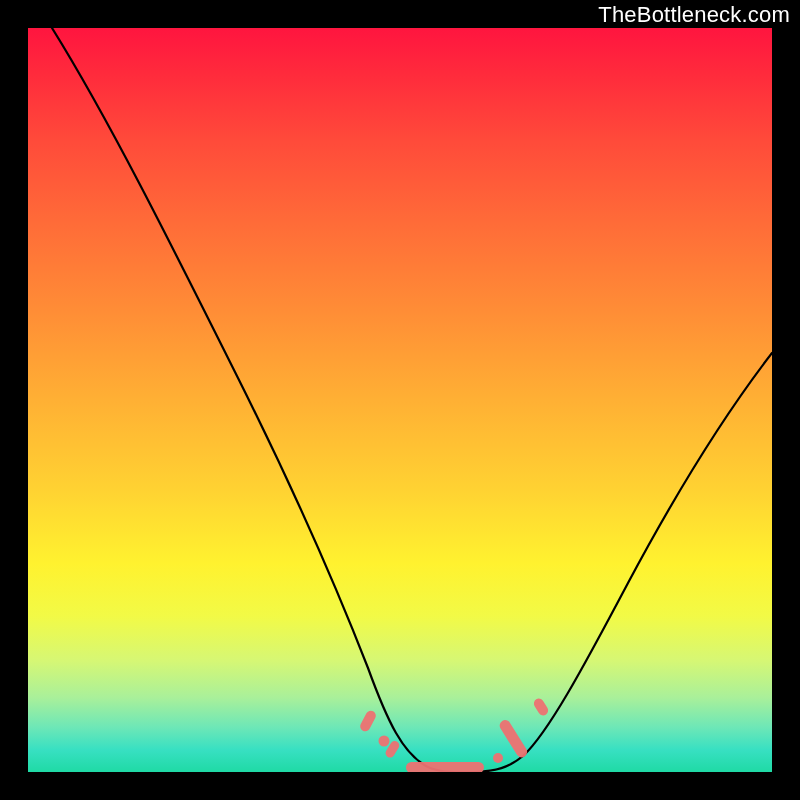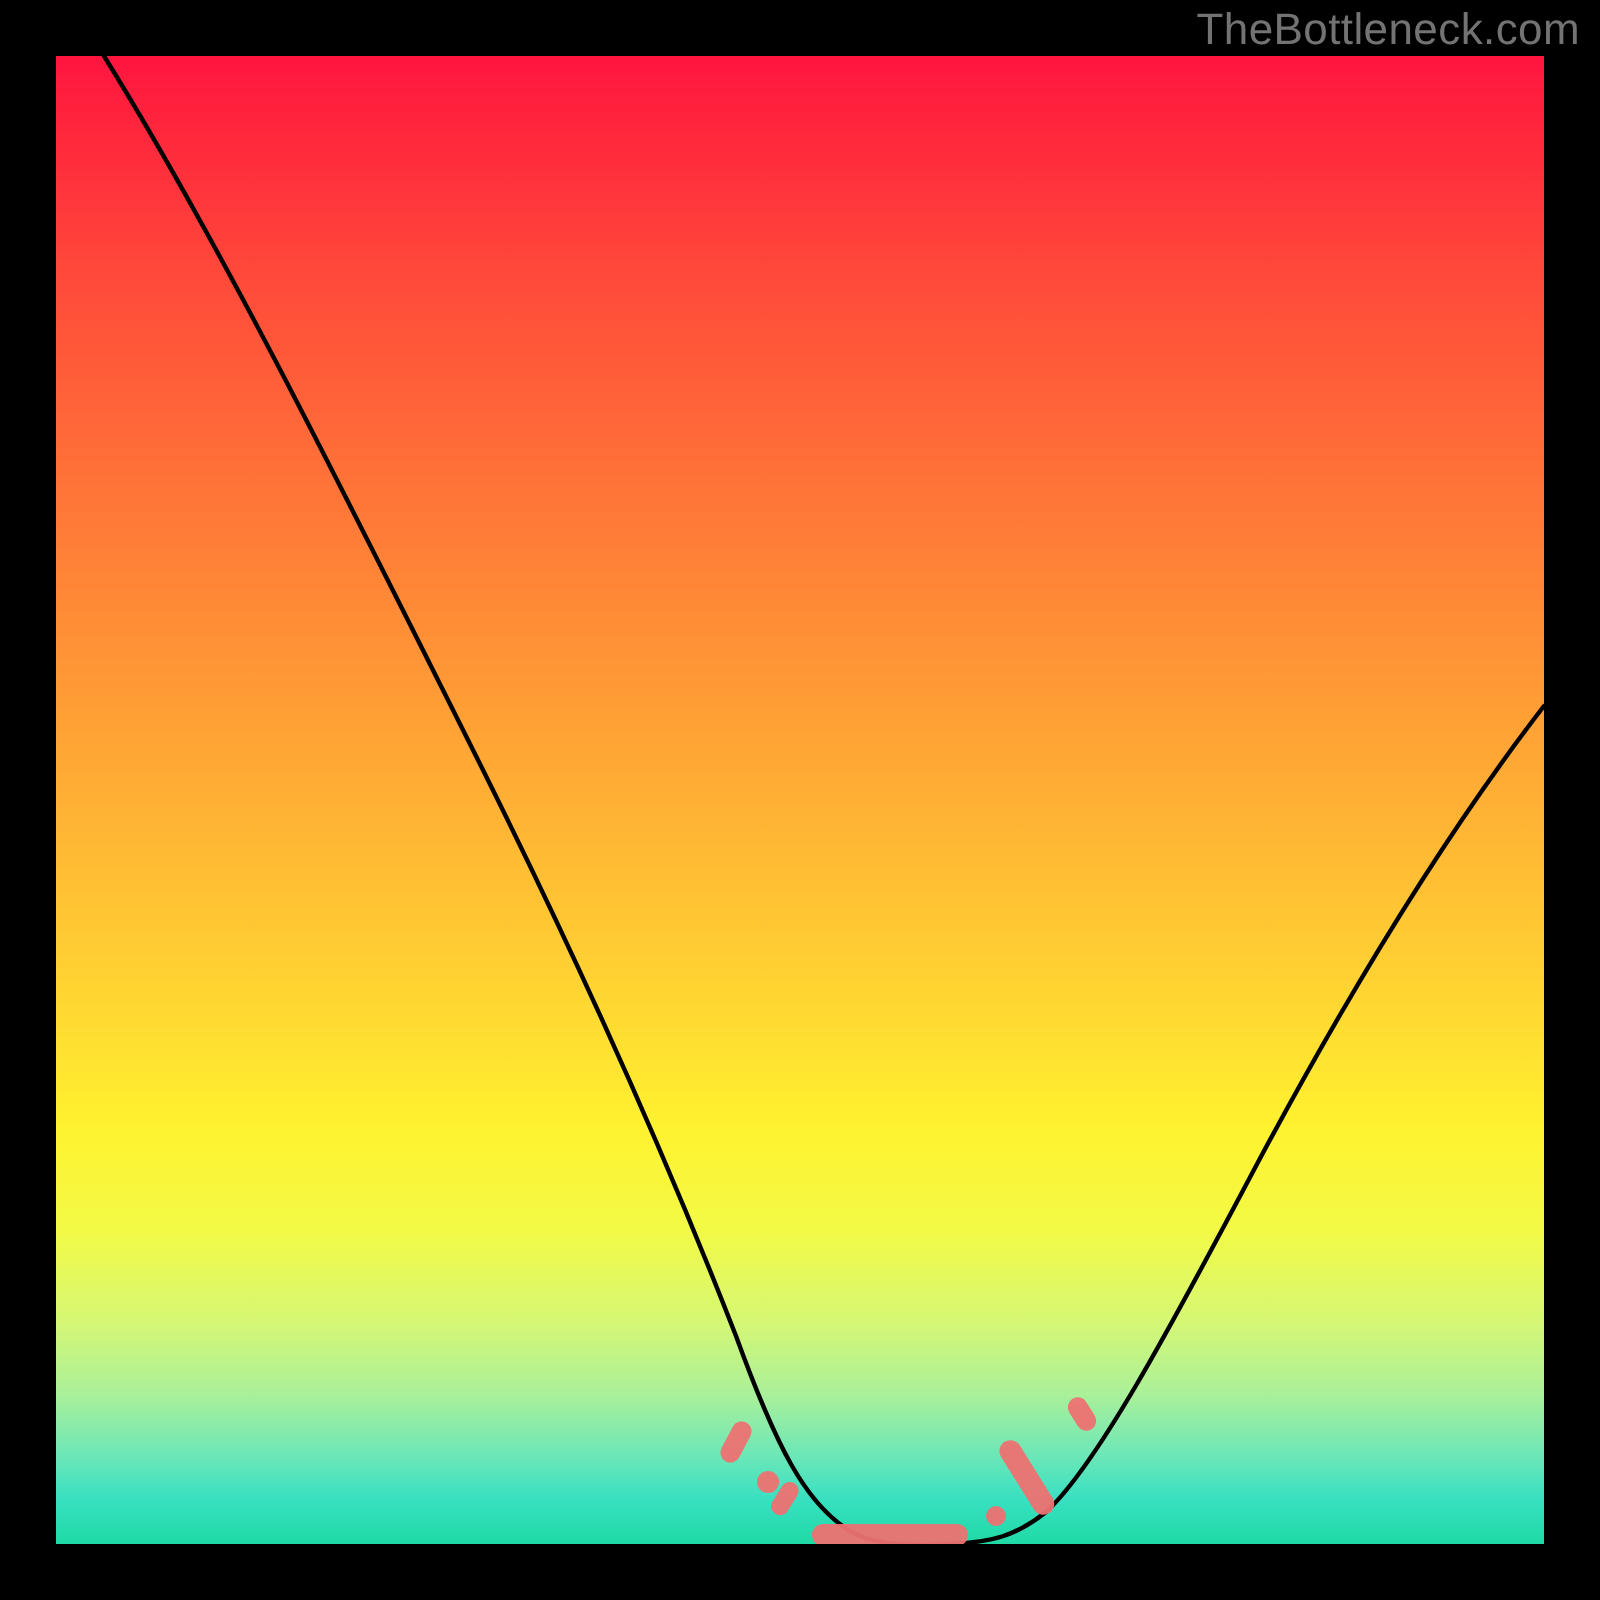--- a/index.html
+++ b/index.html
@@ -48,21 +48,21 @@
     position: absolute;
     left: 0;
     top: 0;
     width: 744px;
     height: 744px;
   }
   .watermark {
     position: absolute;
     top: 2px;
     right: 10px;
-    color: #737373;
+    color: #ffffff;
     font-size: 22px;
     font-weight: 500;
     letter-spacing: 0.2px;
     user-select: none;
   }
 </style>
 </head>
 <body>
 
 <div class="frame">

